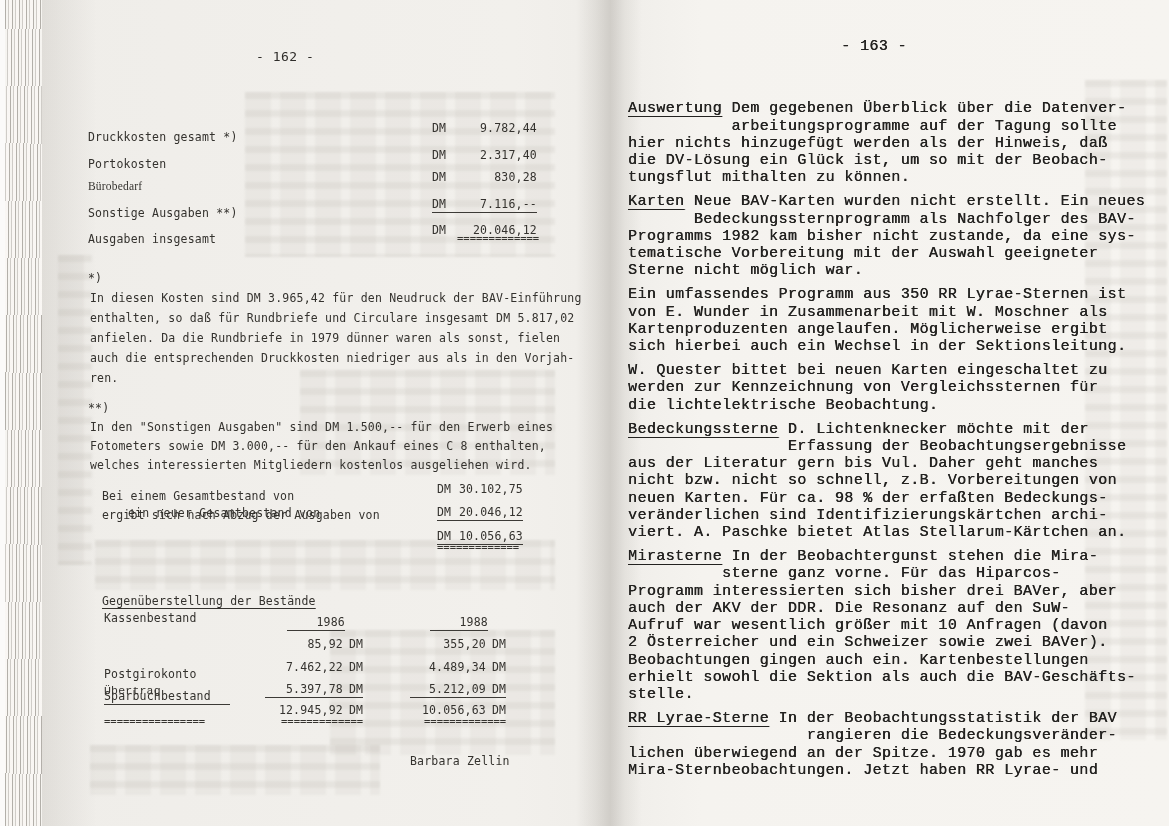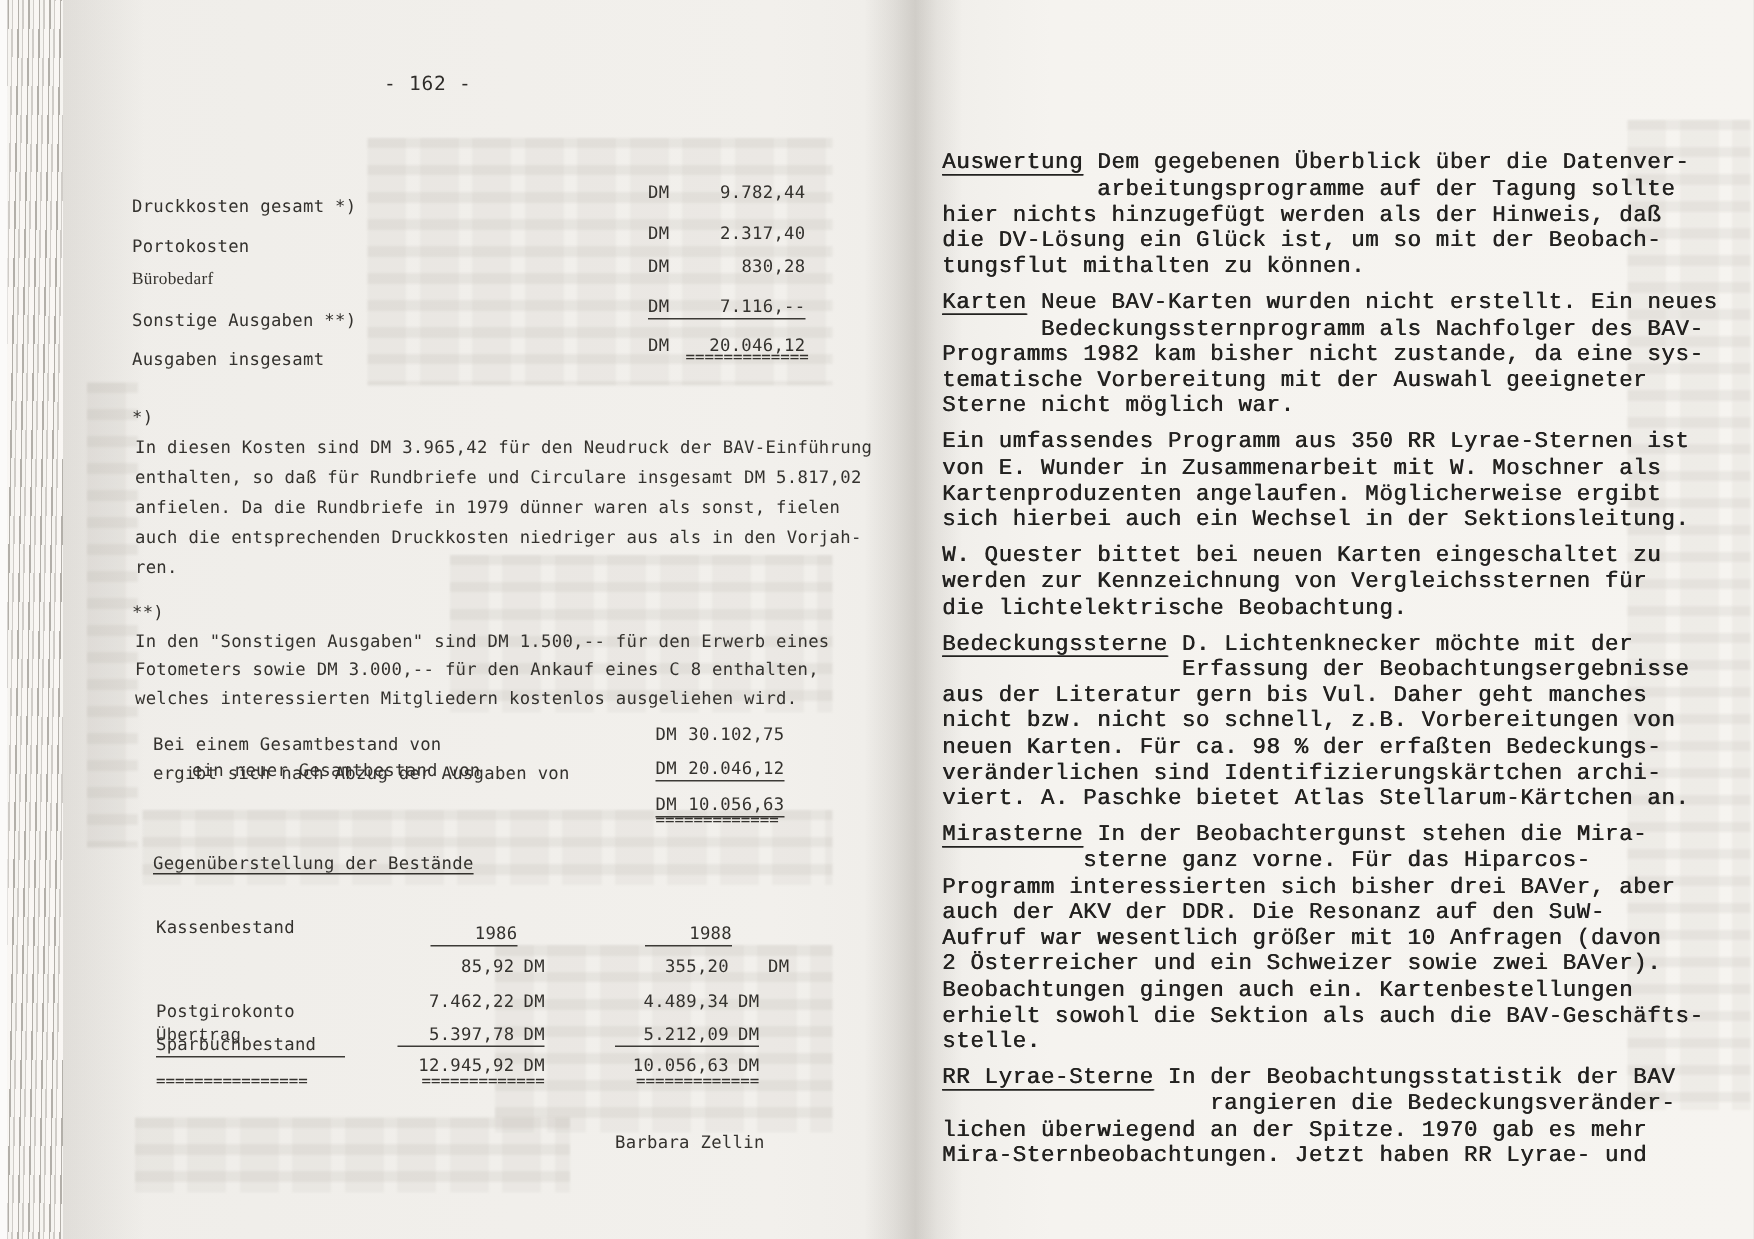--- a/index.html
+++ b/index.html
@@ -114,43 +114,44 @@
     <div id="totals">
         <div class="abs lp" style="left: 102px; top: 489px;">Bei einem Gesamtbestand von</div>
         <div class="abs lp cell" style="left: 437px; top: 482px; width: 86px;"><span>DM</span><span class="amt">30.102,75</span></div>
         <div class="abs lp" style="left: 102px; top: 508px;">ergibt sich nach Abzug der Ausgaben von</div>
         <div class="abs lp cell u-line" style="left: 437px; top: 505px; width: 86px;"><span>DM</span><span class="amt">20.046,12</span></div>
         <div class="abs lp" style="left: 102px; top: 506px; margin-left: 26px;">ein neuer Gesamtbestand von</div>
         <div class="abs lp cell u-line" style="left: 437px; top: 529px; width: 86px;"><span>DM</span><span class="amt">10.056,63</span></div>
         <div class="abs rule" style="left: 437px; top: 543px;">=============</div>
       </div>
 
-    <div class="abs lp head-u" style="left:102px; top:568px;">Gegenüberstellung der Bestände</div>
+    <div class="abs lp head-u" style="left:102px; top:594px;">Gegenüberstellung der Bestände</div>
     <div id="balance">
         <div class="abs lp u-line year" style="left: 287px; top: 615px; width: 58px;">1986</div>
         <div class="abs lp u-line year" style="left: 430px; top: 615px; width: 58px;">1988</div>
         <div class="abs lp" style="left: 104px; top: 611px; text-align: right;">Kassenbestand</div>
         <div class="abs lp cell" style="left: 265px; top: 637px;"><span class="amt" style="width: 78px; display: inline-block; text-align: right;">85,92</span><span style="margin-left: 6px;">DM</span></div>
-        <div class="abs lp cell" style="left: 410px; top: 637px; gap: 20px;"><span class="amt" style="width: 76px; display: inline-block; text-align: right;">355,20</span><span style="margin-left: 6px;">DM</span></div>
+        <div class="abs lp cell" style="left: 410px; top: 637px;"><span class="amt" style="width: 76px; display: inline-block; text-align: right;">355,20</span><span style="margin-left: 6px;">DM</span></div>
         <div class="abs lp" style="left: 104px; top: 667px;">Postgirokonto</div>
         <div class="abs lp cell" style="left: 265px; top: 660px;"><span class="amt" style="width: 78px; display: inline-block; text-align: right;">7.462,22</span><span style="margin-left: 6px;">DM</span></div>
         <div class="abs lp cell" style="left: 410px; top: 660px;"><span class="amt" style="width: 76px; display: inline-block; text-align: right;">4.489,34</span><span style="margin-left: 6px;">DM</span></div>
         <div class="abs lp u-line" style="left: 104px; top: 689px; width: 126px;">Sparbuchbestand</div>
         <div class="abs lp cell u-line" style="left: 265px; top: 682px;"><span class="amt" style="width: 78px; display: inline-block; text-align: right;">5.397,78</span><span style="margin-left: 6px;">DM</span></div>
         <div class="abs lp cell u-line" style="left: 410px; top: 682px;"><span class="amt" style="width: 76px; display: inline-block; text-align: right;">5.212,09</span><span style="margin-left: 6px;">DM</span></div>
         <div class="abs lp" style="left: 104px; top: 684px; font-family: Liberation Mono, monospace;">Übertrag</div>
         <div class="abs lp cell" style="left: 265px; top: 703px;"><span class="amt" style="width: 78px; display: inline-block; text-align: right;">12.945,92</span><span style="margin-left: 6px;">DM</span></div>
         <div class="abs lp cell" style="left: 410px; top: 703px;"><span class="amt" style="width: 76px; display: inline-block; text-align: right;">10.056,63</span><span style="margin-left: 6px;">DM</span></div>
         <div class="abs rule" style="left: 104px; top: 717px;">================</div>
         <div class="abs rule" style="left: 281px; top: 717px;">=============</div>
         <div class="abs rule" style="left: 424px; top: 717px;">=============</div>
       </div>
 
     <div class="abs lp" style="left:410px; top:754px;">Barbara Zellin</div>
   </div>
 
   <div id="right-page" style="position:absolute; inset:0;">
+    <div class="pageno-right">- 163 -</div>
     <div class="rp-col">
       <div id="rp-sections"><div class="rp-par"><div class="rp-line"><span class="lead">Auswertung</span><span> Dem gegebenen Überblick über die Datenver-</span></div><div class="rp-line">           arbeitungsprogramme auf der Tagung sollte</div><div class="rp-line">hier nichts hinzugefügt werden als der Hinweis, daß</div><div class="rp-line">die DV-Lösung ein Glück ist, um so mit der Beobach-</div><div class="rp-line">tungsflut mithalten zu können.</div></div><div class="rp-par"><div class="rp-line"><span class="lead">Karten</span><span> Neue BAV-Karten wurden nicht erstellt. Ein neues</span></div><div class="rp-line">       Bedeckungssternprogramm als Nachfolger des BAV-</div><div class="rp-line">Programms 1982 kam bisher nicht zustande, da eine sys-</div><div class="rp-line">tematische Vorbereitung mit der Auswahl geeigneter</div><div class="rp-line">Sterne nicht möglich war.</div></div><div class="rp-par"><div class="rp-line"><span>Ein umfassendes Programm aus 350 RR Lyrae-Sternen ist</span></div><div class="rp-line">von E. Wunder in Zusammenarbeit mit W. Moschner als</div><div class="rp-line">Kartenproduzenten angelaufen. Möglicherweise ergibt</div><div class="rp-line">sich hierbei auch ein Wechsel in der Sektionsleitung.</div></div><div class="rp-par"><div class="rp-line"><span>W. Quester bittet bei neuen Karten eingeschaltet zu</span></div><div class="rp-line">werden zur Kennzeichnung von Vergleichssternen für</div><div class="rp-line">die lichtelektrische Beobachtung.</div></div><div class="rp-par"><div class="rp-line"><span class="lead">Bedeckungssterne</span><span> D. Lichtenknecker möchte mit der</span></div><div class="rp-line">                 Erfassung der Beobachtungsergebnisse</div><div class="rp-line">aus der Literatur gern bis Vul. Daher geht manches</div><div class="rp-line">nicht bzw. nicht so schnell, z.B. Vorbereitungen von</div><div class="rp-line">neuen Karten. Für ca. 98 % der erfaßten Bedeckungs-</div><div class="rp-line">veränderlichen sind Identifizierungskärtchen archi-</div><div class="rp-line">viert. A. Paschke bietet Atlas Stellarum-Kärtchen an.</div></div><div class="rp-par"><div class="rp-line"><span class="lead">Mirasterne</span><span> In der Beobachtergunst stehen die Mira-</span></div><div class="rp-line">          sterne ganz vorne. Für das Hiparcos-</div><div class="rp-line">Programm interessierten sich bisher drei BAVer, aber</div><div class="rp-line">auch der AKV der DDR. Die Resonanz auf den SuW-</div><div class="rp-line">Aufruf war wesentlich größer mit 10 Anfragen (davon</div><div class="rp-line">2 Österreicher und ein Schweizer sowie zwei BAVer).</div><div class="rp-line">Beobachtungen gingen auch ein. Kartenbestellungen</div><div class="rp-line">erhielt sowohl die Sektion als auch die BAV-Geschäfts-</div><div class="rp-line">stelle.</div></div><div class="rp-par"><div class="rp-line"><span class="lead">RR Lyrae-Sterne</span><span> In der Beobachtungsstatistik der BAV</span></div><div class="rp-line">                   rangieren die Bedeckungsveränder-</div><div class="rp-line">lichen überwiegend an der Spitze. 1970 gab es mehr</div><div class="rp-line">Mira-Sternbeobachtungen. Jetzt haben RR Lyrae- und</div></div></div>
     </div>
   </div>
 
 </div>
 
 </body></html>

